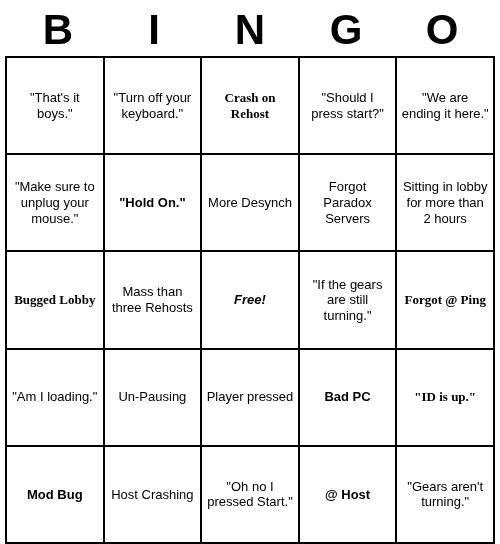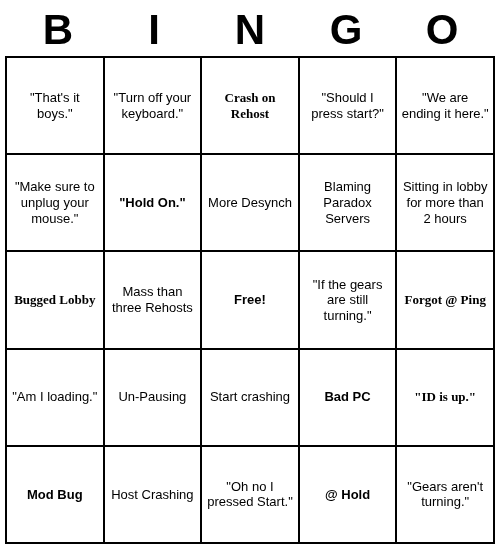--- a/index.html
+++ b/index.html
@@ -47,20 +47,21 @@
       font-size: 17px;
       font-weight: bold;
       font-family: Liberation Serif, serif;
     }
     .cell-small {
       font-size: 11px;
     }
     .cell-free {
       font-size: 26px;
       font-weight: bold;
+      font-style: italic;
       margin-left: 28px;
     }
   </style>
 </head>
 <body>
 
 <div id="bingo-header">
 <span class="bingo-letter">B</span>
     <span class="bingo-letter">I</span>
     <span class="bingo-letter">N</span>
@@ -74,38 +75,38 @@
         <td class="cell-small">"That's it boys."</td>
         <td class="cell-small">"Turn off your keyboard."</td>
         <td class="cell-medium">Crash on Rehost</td>
         <td class="cell-small">"Should I press start?"</td>
         <td class="cell-small">"We are ending it here."</td>
       </tr>
       <tr>
         <td class="cell-small">"Make sure to unplug your mouse."</td>
         <td class="cell-large">"Hold On."</td>
         <td>More Desynch</td>
-        <td>Blaming Paradox Servers</td>
+        <td>Forgot Paradox Servers</td>
         <td class="cell-small">Sitting in lobby for more than 2 hours</td>
       </tr>
       <tr>
         <td class="cell-medium">Bugged Lobby</td>
         <td class="cell-small">Mass than three Rehosts</td>
         <td class="cell-free">Free!</td>
         <td class="cell-small">"If the gears are still turning."</td>
         <td class="cell-medium">Forgot @ Ping</td>
       </tr>
       <tr>
         <td class="cell-small">"Am I loading."</td>
         <td>Un-Pausing</td>
-        <td>Start crashing</td>
+        <td>Player pressed</td>
         <td class="cell-large">Bad PC</td>
         <td class="cell-medium">"ID is up."</td>
       </tr>
       <tr>
         <td class="cell-large">Mod Bug</td>
         <td class="cell-small">Host Crashing</td>
         <td class="cell-small">"Oh no I pressed Start."</td>
-        <td class="cell-large">@ Hold</td>
+        <td class="cell-large">@ Host</td>
         <td class="cell-small">"Gears aren't turning."</td>
       </tr>
     </tbody>
 </table>
 
 </body></html>

